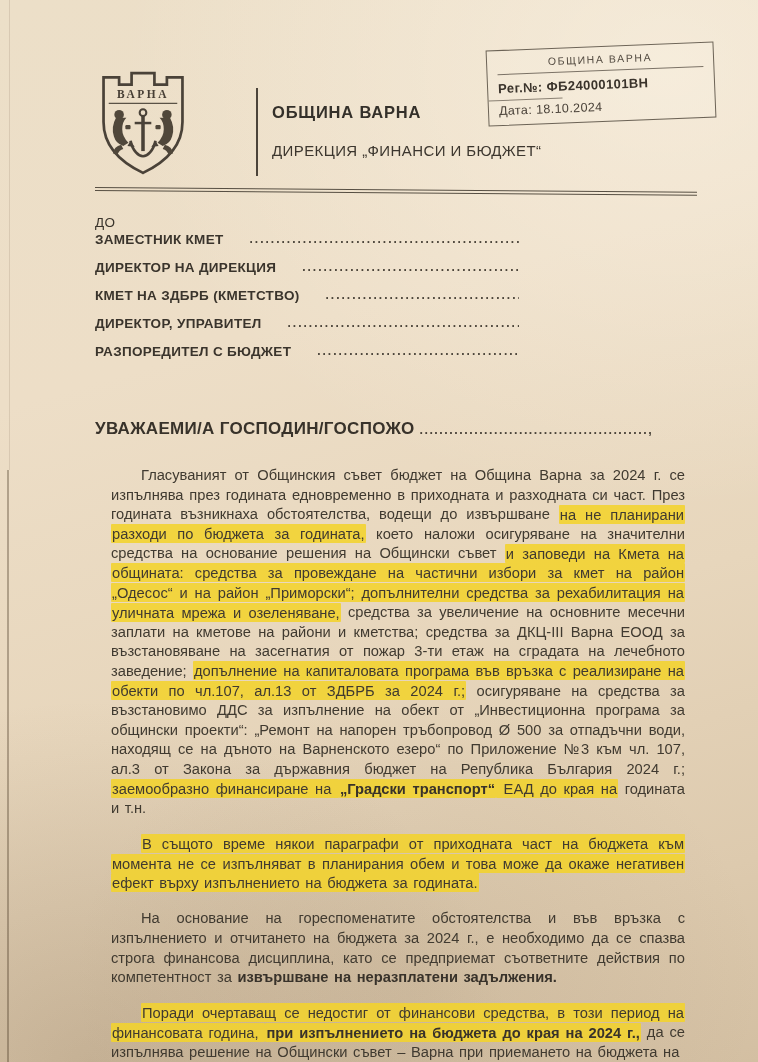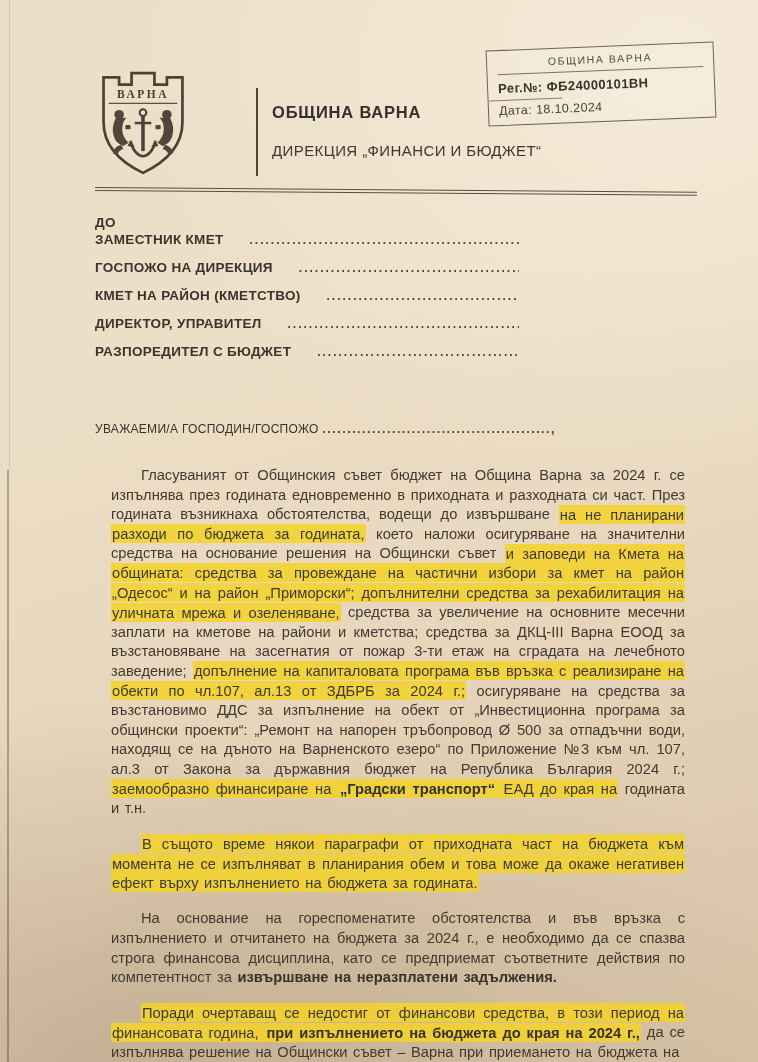--- a/index.html
+++ b/index.html
@@ -48,29 +48,29 @@
 
   
   .hrule{
     position:absolute;left:95px;top:187px;width:602px;height:2.4px;
     border-top:1.4px solid #574f43;border-bottom:1.4px solid #574f43;
     transform:rotate(0.45deg);transform-origin:left center;
   }
 
   
   .recipients{position:absolute;left:95px;top:215px;width:424px;}
-  .to{font-size:13.5px;font-weight:bold;color:#3a342c;letter-spacing:.3px;}
-  .r-row{display:flex;align-items:flex-end;margin-top:13px;overflow:hidden;white-space:nowrap;gap:24px;}
+  .to{font-size:13.5px;font-weight:normal;color:#3a342c;letter-spacing:.3px;}
+  .r-row{display:flex;align-items:flex-start;margin-top:13px;overflow:hidden;white-space:nowrap;gap:24px;}
   .r-row.first{margin-top:2px;}
   .r-label{font-size:13.5px;font-weight:bold;color:#3a342c;letter-spacing:.3px;flex:0 0 auto;}
   .dots{flex:1 1 auto;overflow:hidden;font-size:12px;font-weight:bold;color:#4a4339;letter-spacing:2px;padding-left:2px;}
 
   
   .salutation{position:absolute;left:95px;top:419px;width:610px;white-space:nowrap;overflow:hidden;}
-  .sal-label{font-size:12px;font-weight:normal;color:#38322a;letter-spacing:.3px;}
+  .sal-label{font-size:17px;font-weight:bold;color:#38322a;letter-spacing:.3px;}
   .sal-dots{font-size:12.5px;font-weight:bold;color:#4a4339;letter-spacing:1.5px;}
 
   
   .body-text{position:absolute;left:95px;top:450px;width:606px;}
   .para{
     margin:16px;text-align:justify;text-indent:30px;
     font-size:14.7px;line-height:19.6px;color:#403a30;word-spacing:1.5px;
   }
   .hl{
     background:rgba(243,211,44,0.88);
@@ -126,25 +126,25 @@
 
   <div class="hrule"></div>
 
   <section class="recipients">
     <div class="to">ДО</div>
     <div class="r-row first">
         <span class="r-label">ЗАМЕСТНИК  КМЕТ </span>
         <span class="dots">........................................................................................................................</span>
       </div>
     <div class="r-row">
-        <span class="r-label">ГОСПОЖО НА ДИРЕКЦИЯ</span>
+        <span class="r-label">ДИРЕКТОР НА ДИРЕКЦИЯ</span>
         <span class="dots">........................................................................................................................</span>
       </div>
     <div class="r-row">
-        <span class="r-label">КМЕТ НА РАЙОН (КМЕТСТВО)</span>
+        <span class="r-label">КМЕТ НА ЗДБРБ (КМЕТСТВО)</span>
         <span class="dots">........................................................................................................................</span>
       </div>
     <div class="r-row">
         <span class="r-label">ДИРЕКТОР, УПРАВИТЕЛ</span>
         <span class="dots">........................................................................................................................</span>
       </div>
     <div class="r-row">
         <span class="r-label">РАЗПОРЕДИТЕЛ С БЮДЖЕТ</span>
         <span class="dots">........................................................................................................................</span>
       </div>

